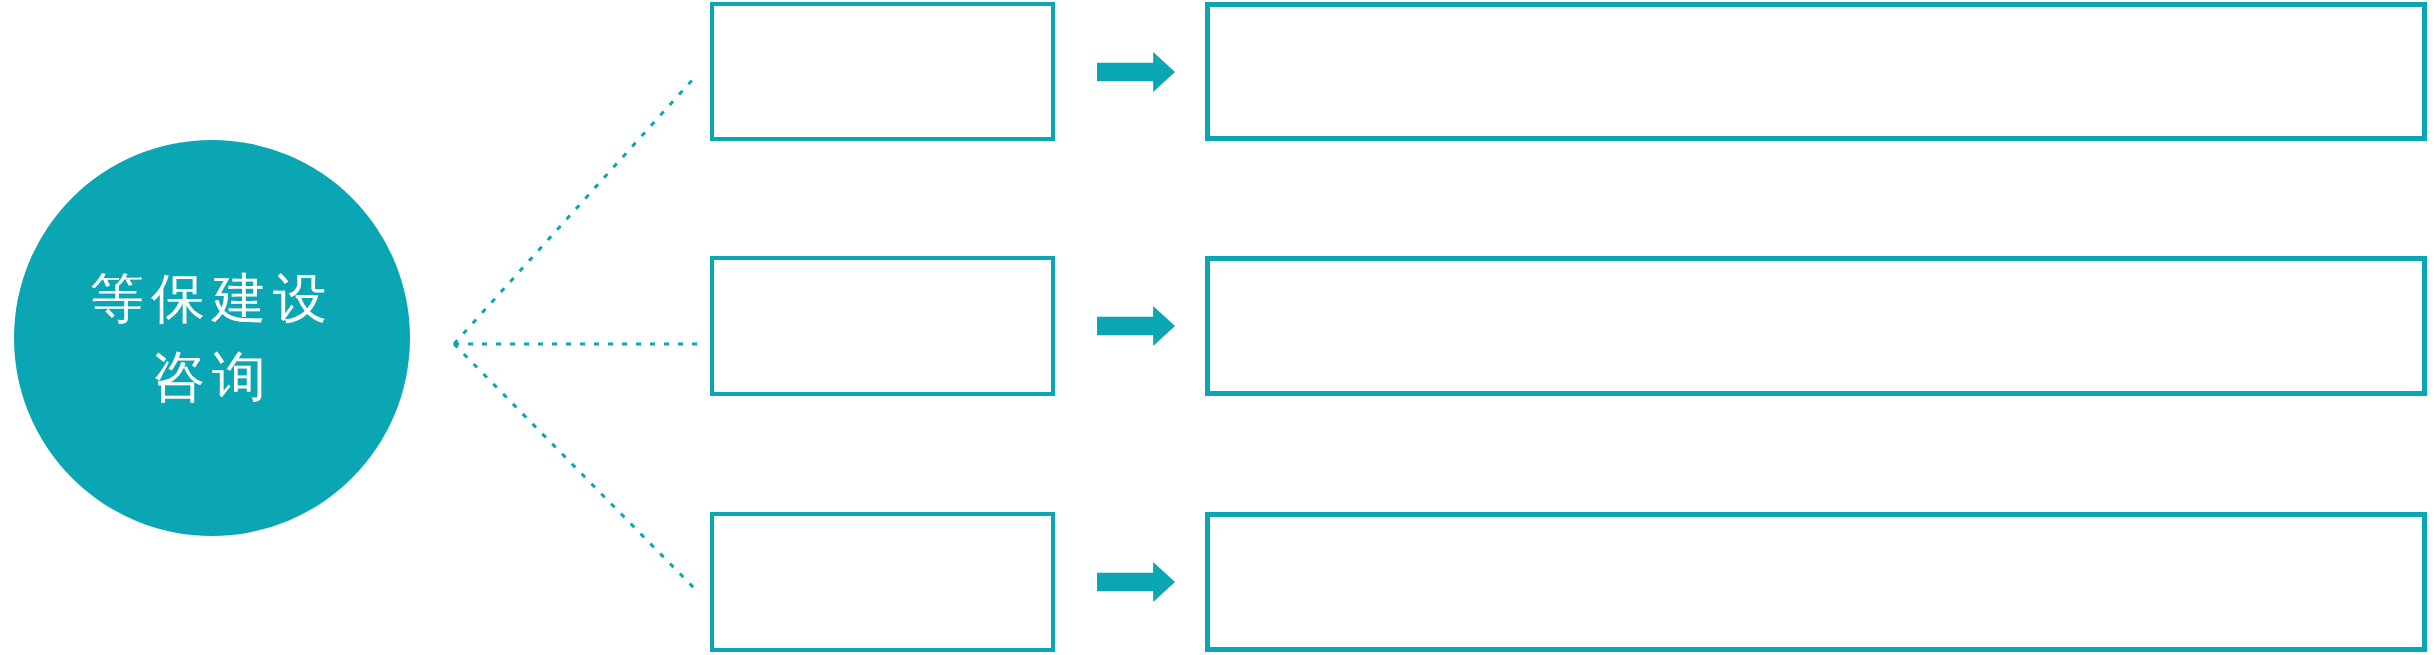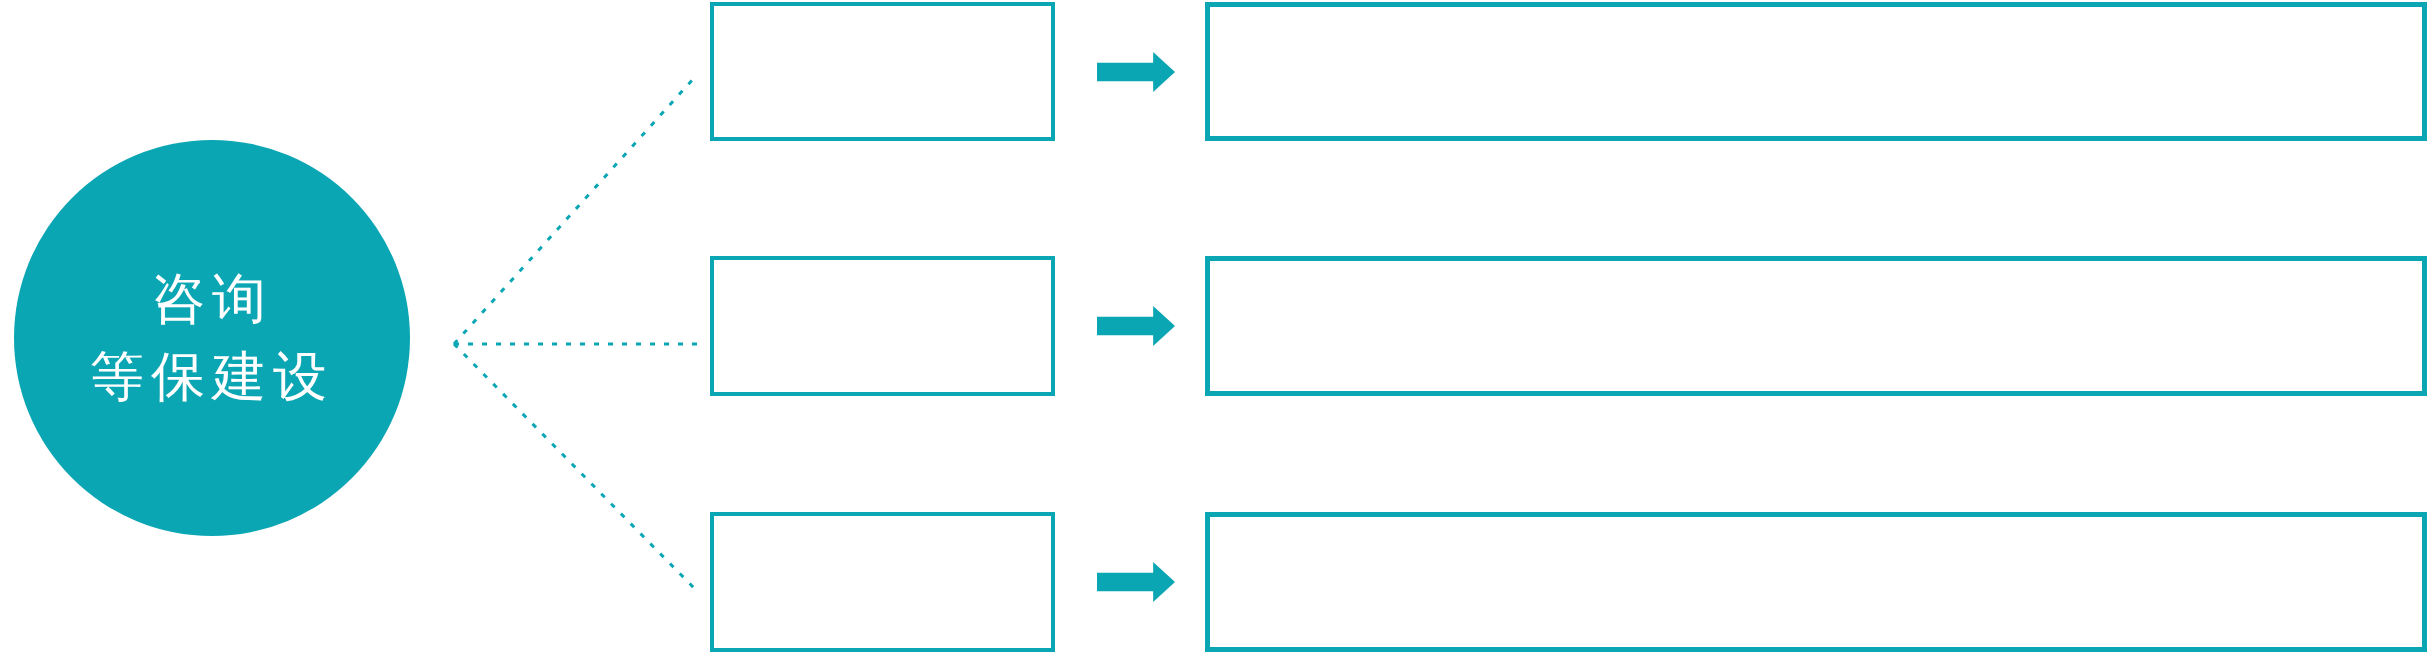--- a/index.html
+++ b/index.html
@@ -95,22 +95,22 @@
 
 <div class="canvas">
 
   <svg class="connectors" viewBox="0 0 2434 655" xmlns="http://www.w3.org/2000/svg">
     <line x1="454" y1="344" x2="694" y2="78"></line>
     <line x1="454" y1="344" x2="702" y2="344"></line>
     <line x1="454" y1="344" x2="694" y2="588"></line>
   </svg>
 
   <div class="hub">
+    <div class="hub-label">等保建设</div>
     <div class="hub-label">咨询</div>
-    <div class="hub-label">等保建设</div>
   </div>
 
   <div class="row1">
     <div class="box small-box">
       <div class="box-label"></div>
     </div>
     <div class="arrow"></div>
     <div class="box wide-box">
       <div class="box-label"></div>
     </div>

